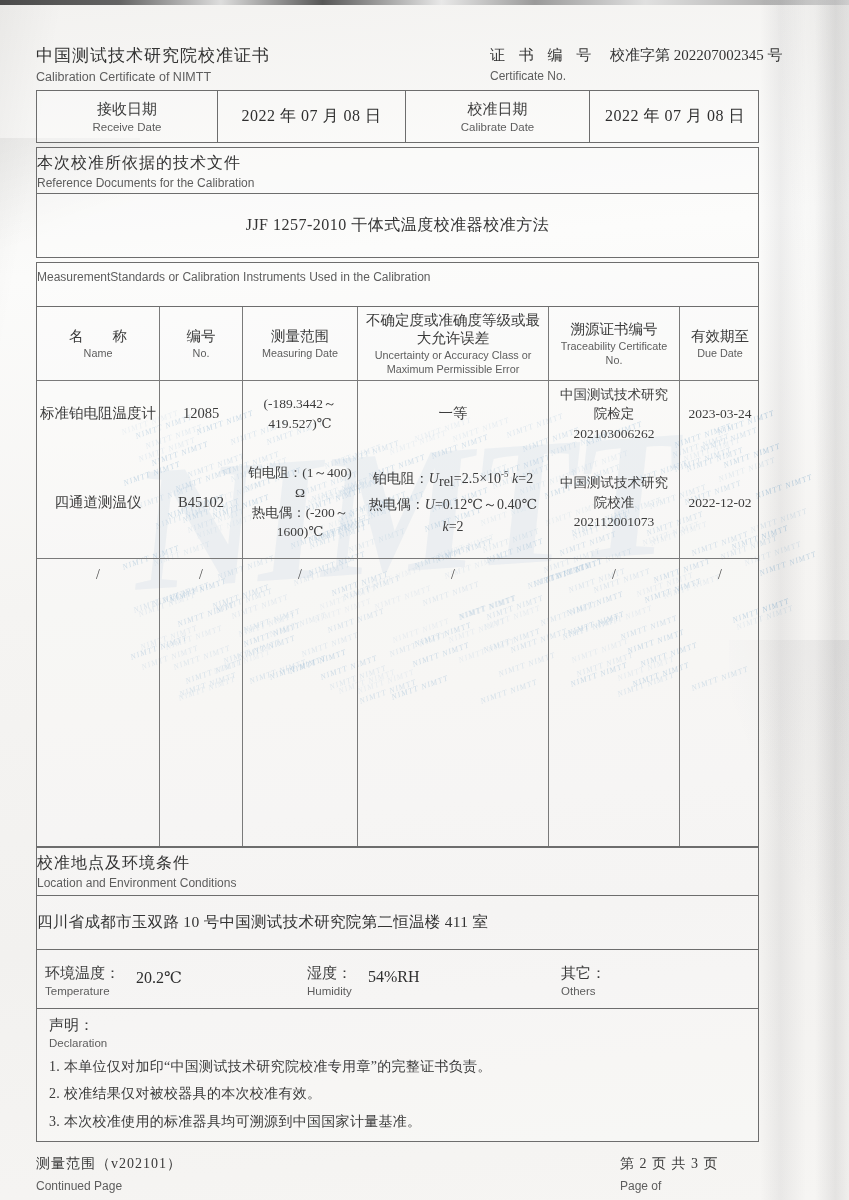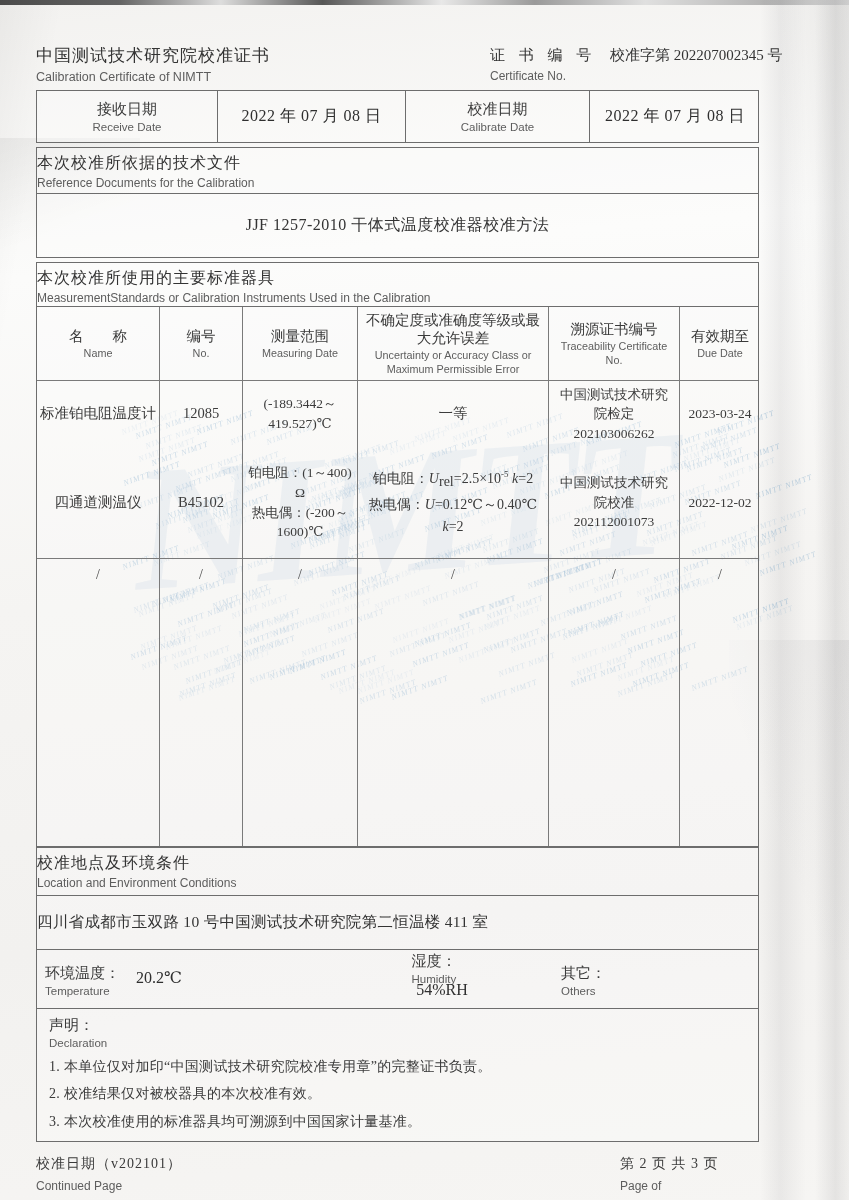--- a/index.html
+++ b/index.html
@@ -93,21 +93,21 @@
   
   .locbox { }
   .loc-title { height:48px; }
   .loc-addr { height:54px; display:flex; border-bottom:1.5px solid #6d6d6d; }
   .loc-label { padding:6px 0 0 8px; width:206px; }
   .loc-value { flex:1; display:flex; align-items:center; font-size:15.5px; color:#333; letter-spacing:.3px; }
   .env-row { height:58px; display:flex; }
   .env-g { display:flex; align-items:center; }
   .env-g .glabel { padding-top:2px; }
   .env-g1 { width:270px; padding-left:8px; }
-  .env-g2 { width:254px;flex-direction:column; }
+  .env-g2 { width:254px; }
   .env-g3 { flex:1; }
   .env-val { font-size:16px; color:#2f2f2f; margin-left:16px; margin-top:-4px; }
 
   
   .decbox { border-top:none; padding:7px 12px 6px 12px; }
   .dec-items { margin-top:4px; }
   .dec-item { font-size:14px; color:#3a3a3a; line-height:1.95; letter-spacing:.3px; }
 
   
   .footer { position:relative; margin-top:13px; height:50px; width:778px; }
@@ -346,21 +346,20 @@
     <div class="refbox box">
       <div class="sec-title ref-title">
         <div class="t-zh">本次校准所依据的技术文件</div>
         <div class="t-en en">Reference Documents for the Calibration</div>
       </div>
       <div class="ref-doc">JJF 1257-2010  干体式温度校准器校准方法</div>
     </div>
 
     <div class="stdbox box">
       <div class="sec-title std-title">
-        <div class="t-zh">本次校准所使用的主要标准器具</div>
         <div class="t-en en">MeasurementStandards or Calibration Instruments Used in the Calibration</div>
       </div>
 
       <div class="cols6 std-head">
         <div>
           <div class="h-zh">名　　称</div>
           <div class="h-en en">Name</div>
         </div>
         <div>
           <div class="h-zh">编号</div>
@@ -476,21 +475,21 @@
       <div class="lbl-en en">Declaration</div>
       <div class="dec-items">
         <div class="dec-item">1. 本单位仅对加印“中国测试技术研究院校准专用章”的完整证书负责。</div>
         <div class="dec-item">2. 校准结果仅对被校器具的本次校准有效。</div>
         <div class="dec-item">3. 本次校准使用的标准器具均可溯源到中国国家计量基准。</div>
       </div>
     </div>
 
     <div class="footer">
       <div class="foot-left">
-        <div class="foot-zh">校准日期（v202101）</div>
+        <div class="foot-zh">测量范围（v202101）</div>
         <div class="foot-en en">Continued Page</div>
       </div>
       <div class="foot-right">
         <div class="foot-zh">第 2 页 共 3 页</div>
         <div class="foot-en en">Page of</div>
       </div>
     </div>
 
   </div>
 </div>

